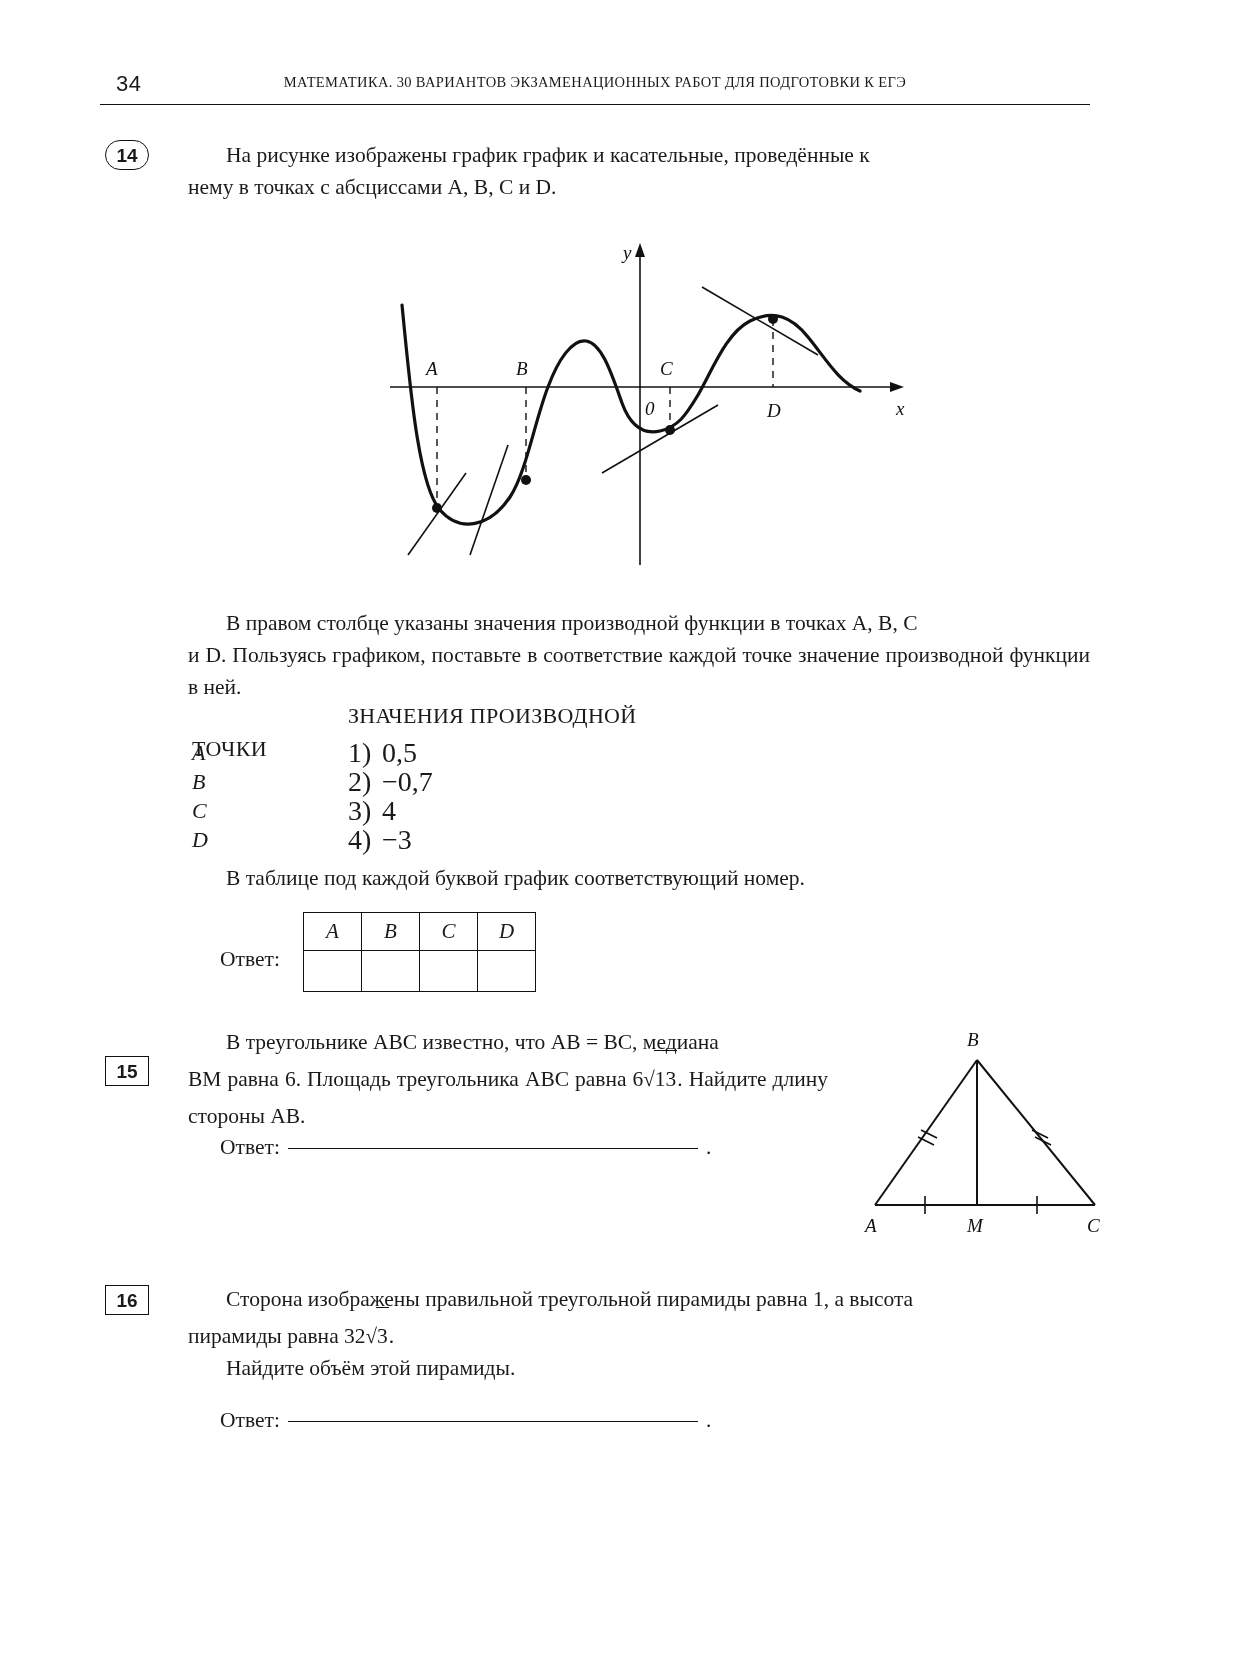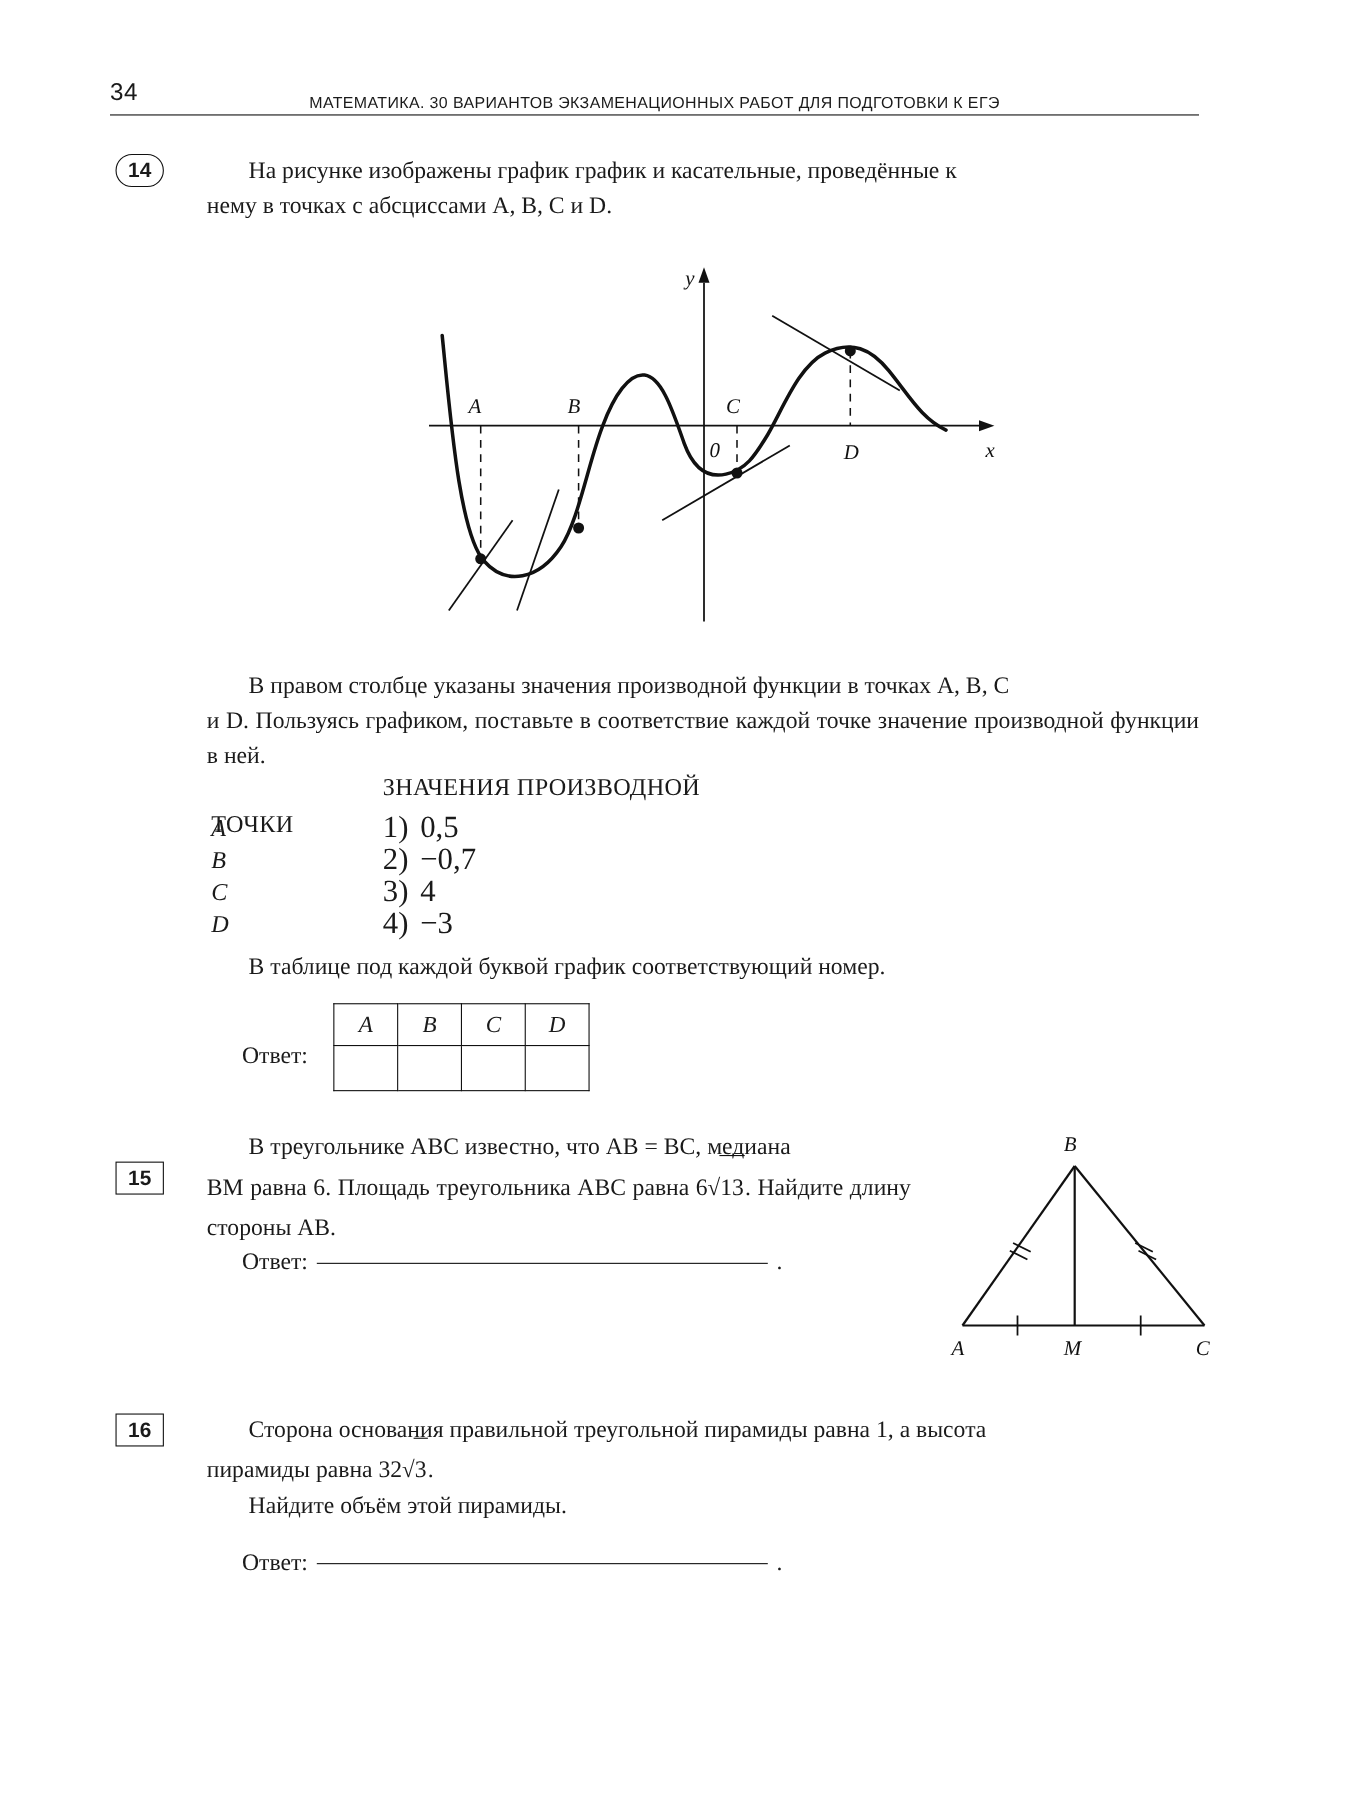--- a/index.html
+++ b/index.html
@@ -25,33 +25,33 @@
   
   .header {
     position: absolute;
     left: 100px;
     top: 68px;
     width: 990px;
     height: 34px;
   }
   .page-number {
     position: absolute;
-    left: 0;
+    left: 16px;
     top: 3px;
     font-size: 22px;
     font-family: "Liberation Sans", sans-serif;
     letter-spacing: 0.5px;
   }
   .header-title {
     position: absolute;
     left: 0;
-    top: 18px;
+    top: 6px;
     width: 990px;
     text-align: center;
-    font-family: Liberation Sans, sans-serif;
+    font-family: Liberation Serif, serif;
     font-size: 14.5px;
     letter-spacing: 0.35px;
     text-transform: uppercase;
     white-space: nowrap;
   }
   .header-rule {
     position: absolute;
     left: 0;
     top: 36px;
     width: 990px;
@@ -372,21 +372,21 @@
       <text x="112" y="26">B</text>
       <text x="10" y="212">A</text>
       <text x="112" y="212">M</text>
       <text x="232" y="212">C</text>
     </svg>
   </div>
 
   <div class="task-num" id="t16-num">16</div>
 
   <div class="para" id="t16-text">
-    <span class="l1">Сторона основания правильной треугольной пирамиды равна 1, а высота</span>
+    <span class="l1">Сторона изображены правильной треугольной пирамиды равна 1, а высота</span>
     <span>пирамиды равна</span>
     <span>32</span><span class="rad"><span class="radsym">√</span><span class="radbar">3</span></span><span>.</span>
   </div>
 
   <div class="para" id="t16-text2">Найдите объём этой пирамиды.</div>
 
   <div class="ans-line" id="t16-ans">
     <span>Ответ:</span><span class="rule"></span><span>.</span>
   </div>
 

